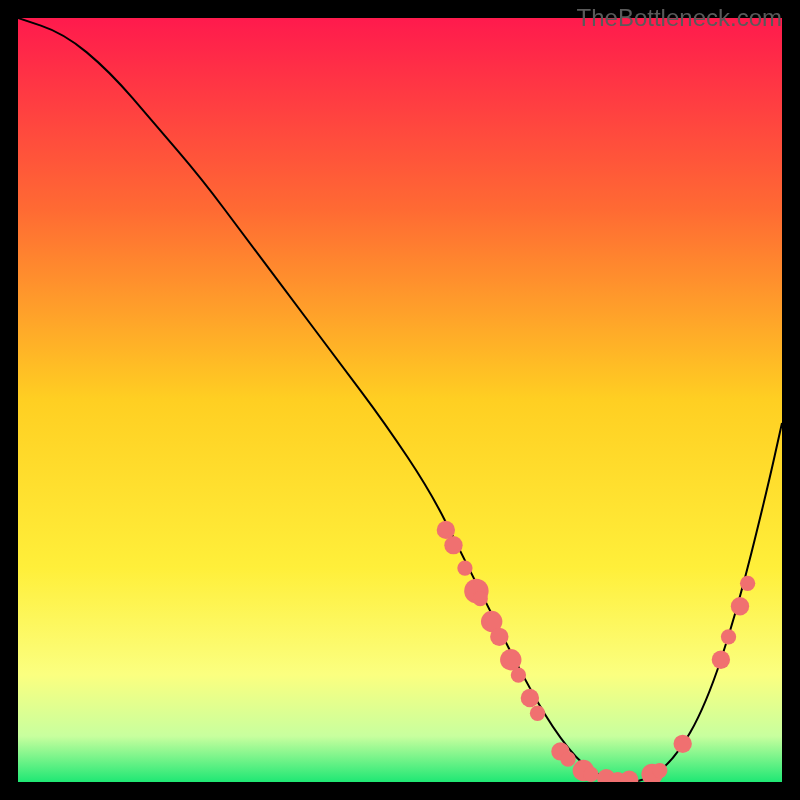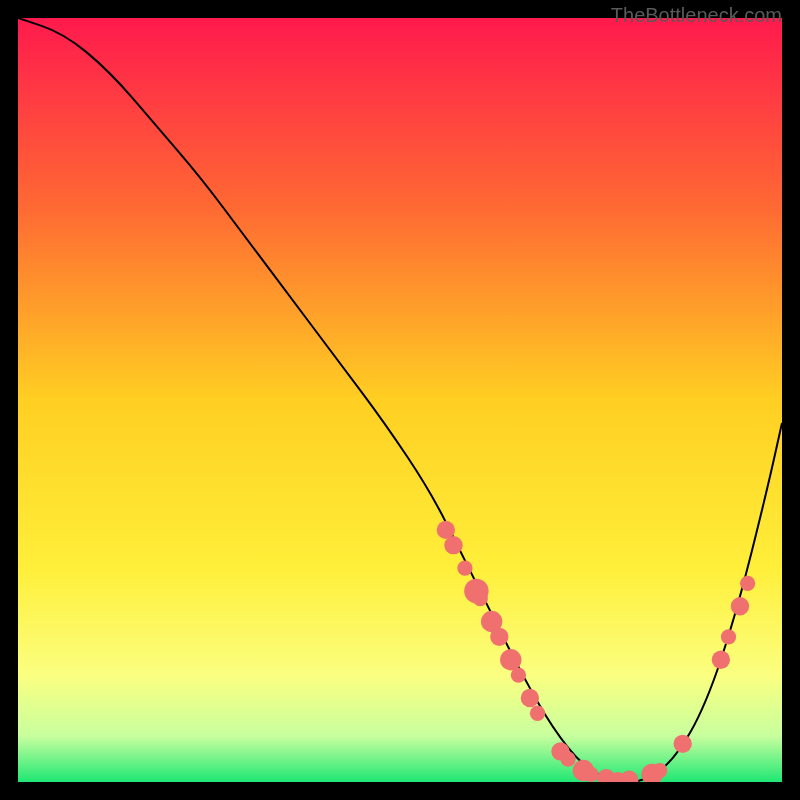--- a/index.html
+++ b/index.html
@@ -8,21 +8,21 @@
     height: 800px;
     background: #000;
     position: relative;
     font-family: Arial, sans-serif;
   }
   .watermark {
     position: absolute;
     top: 4px;
     right: 18px;
     color: #5a5a5a;
-    font-size: 20px;
+    font-size: 24px;
     font-weight: 500;
     z-index: 10;
   }
   .plot-area {
     position: absolute;
     left: 18px;
     top: 18px;
     width: 764px;
     height: 764px;
   }

